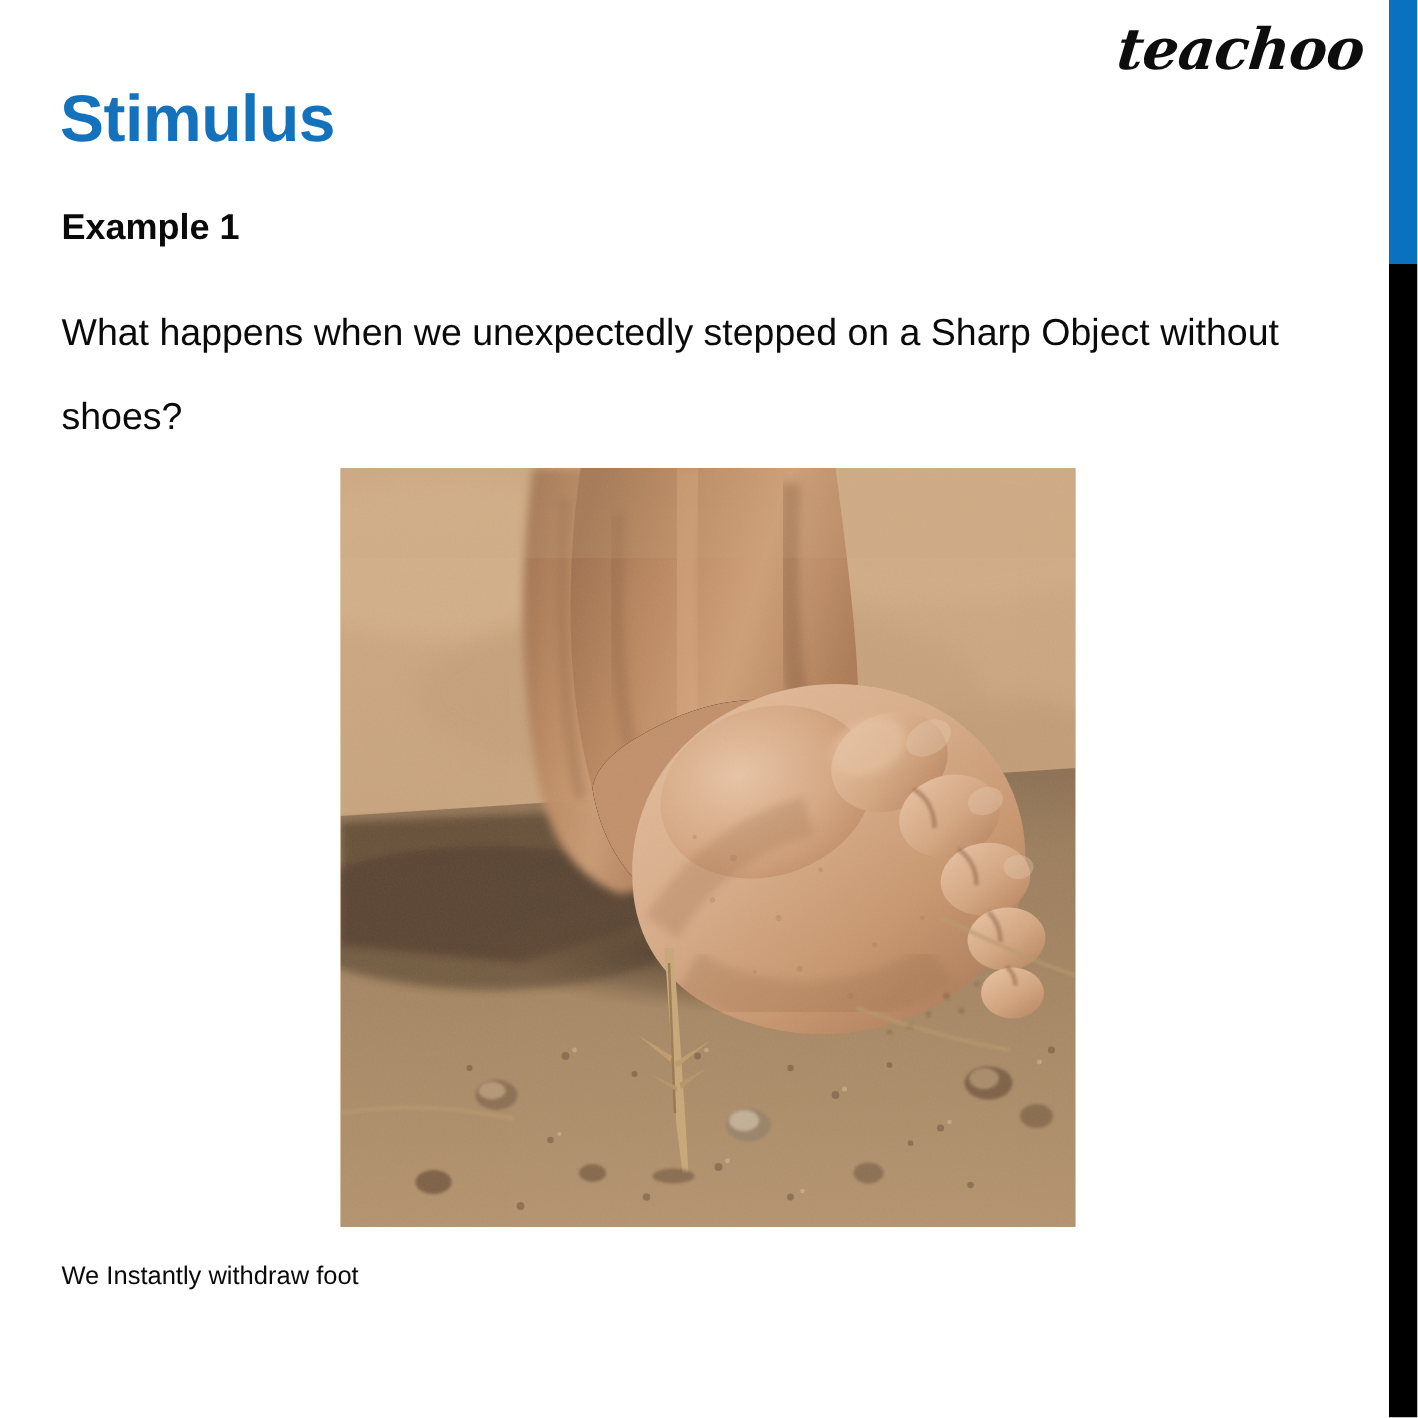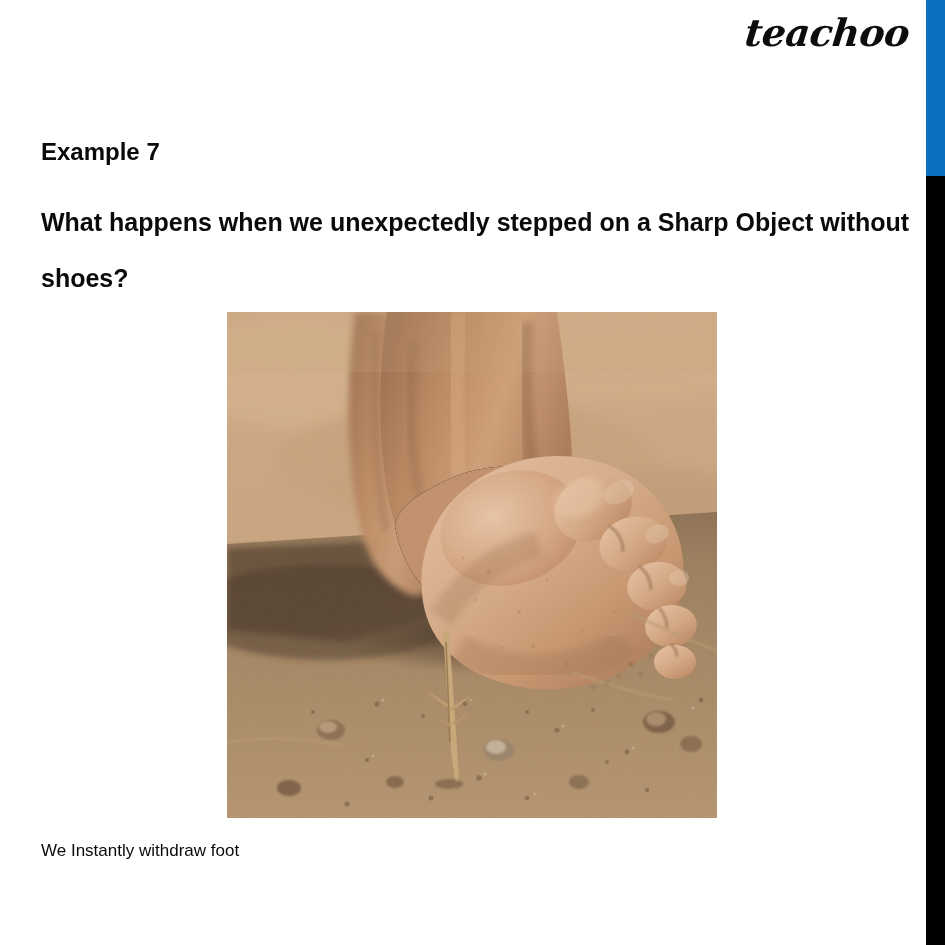--- a/index.html
+++ b/index.html
@@ -73,21 +73,21 @@
     font-weight: bold;
     color: #0a0a0a;
     line-height: 1.2;
   }
   .question {
     position: absolute;
     left: 41px;
     top: 194px;
     width: 880px;
     font-size: 25px;
-    font-weight: bold;
+    font-weight: normal;
     color: #0a0a0a;
     line-height: 2.25;
   }
   .answer {
     position: absolute;
     left: 41px;
     top: 840px;
     font-size: 17px;
     font-weight: normal;
     color: #0a0a0a;
@@ -109,22 +109,23 @@
 </head>
 <body>
 
 <div class="slide">
 
   <div class="edge-bar edge-bar-blue"></div>
   <div class="edge-bar edge-bar-black"></div>
 
   <div class="brand">teachoo</div>
 
-
-  <div class="example-label">Example 7</div>
+  <div class="page-title">Stimulus</div>
+
+  <div class="example-label">Example 1</div>
 
   <div class="question">What happens when we unexpectedly stepped on a Sharp Object without shoes?</div>
 
   <div class="photo">
     <svg viewBox="0 0 490 506" preserveAspectRatio="xMidYMid slice">
       <defs>
         <linearGradient id="bgSky" x1="0" y1="0" x2="0" y2="1">
           <stop offset="0%" stop-color="#cfab85"></stop>
           <stop offset="45%" stop-color="#c9a57f"></stop>
           <stop offset="100%" stop-color="#bb9a75"></stop>

